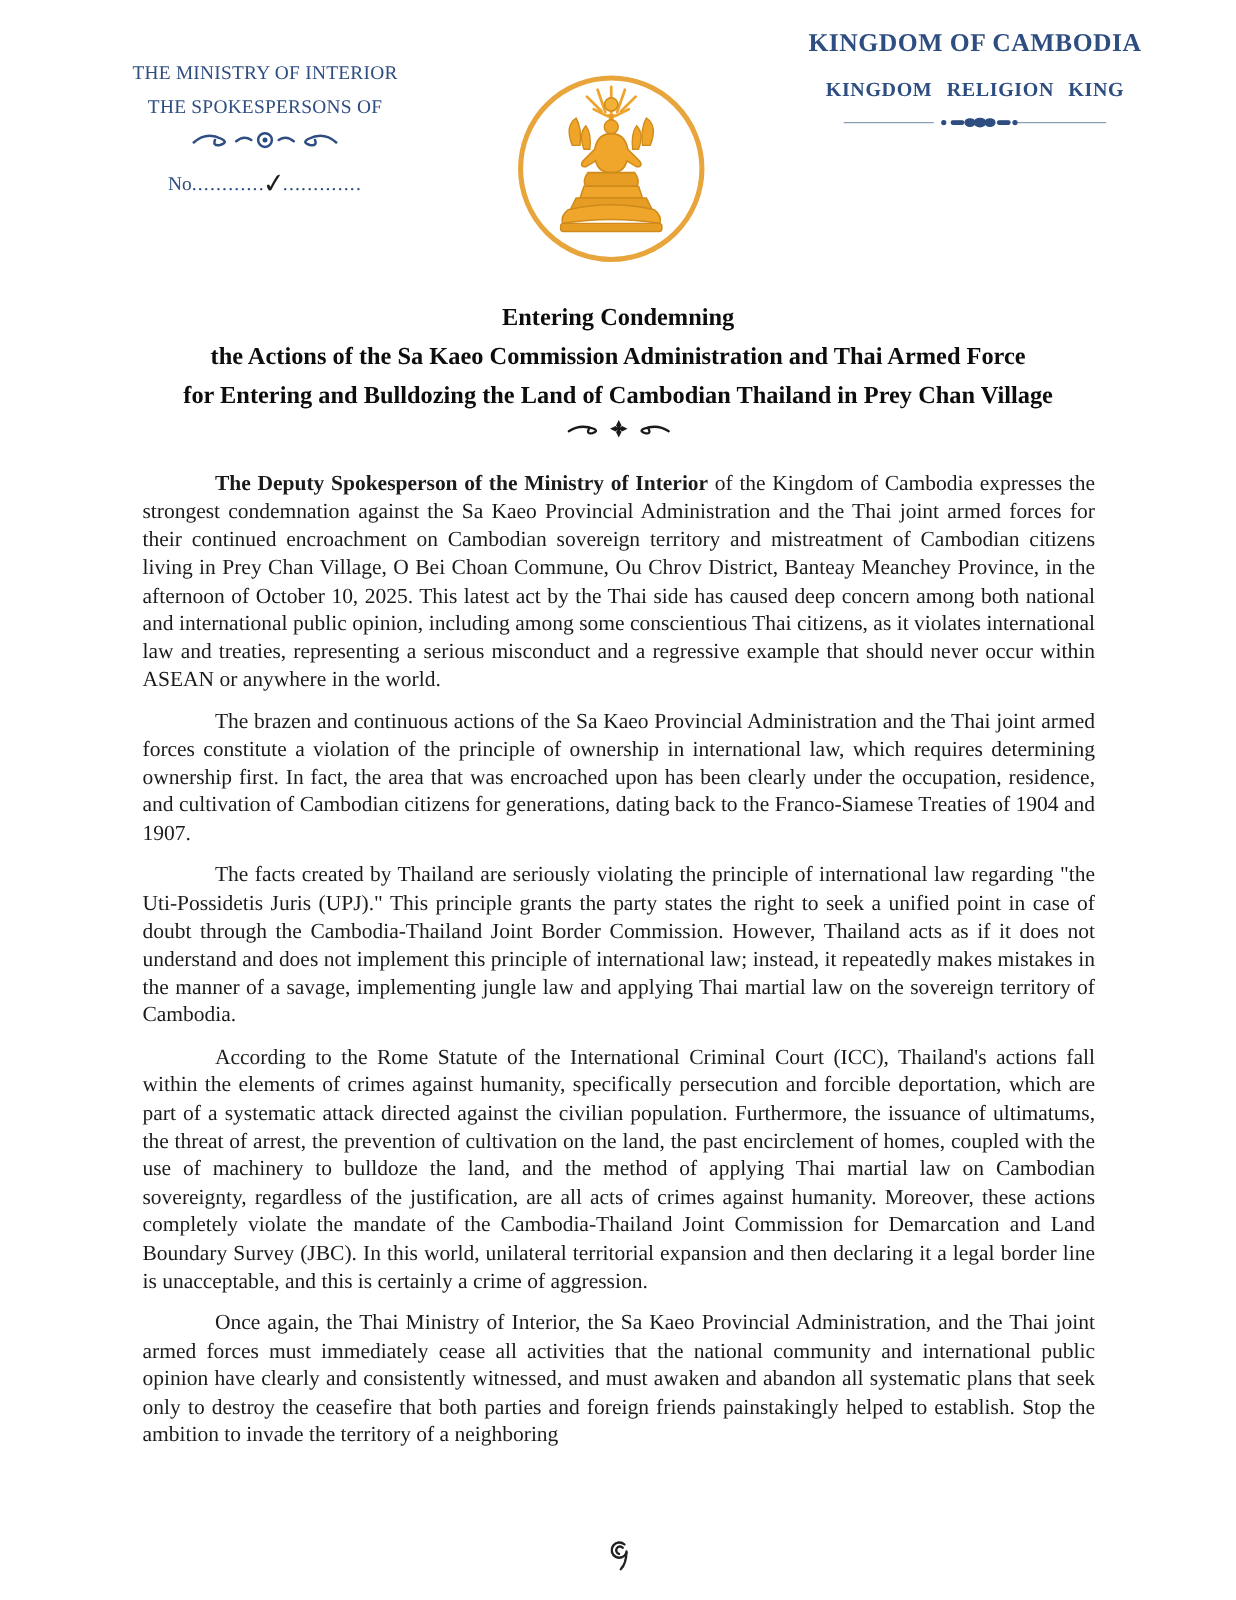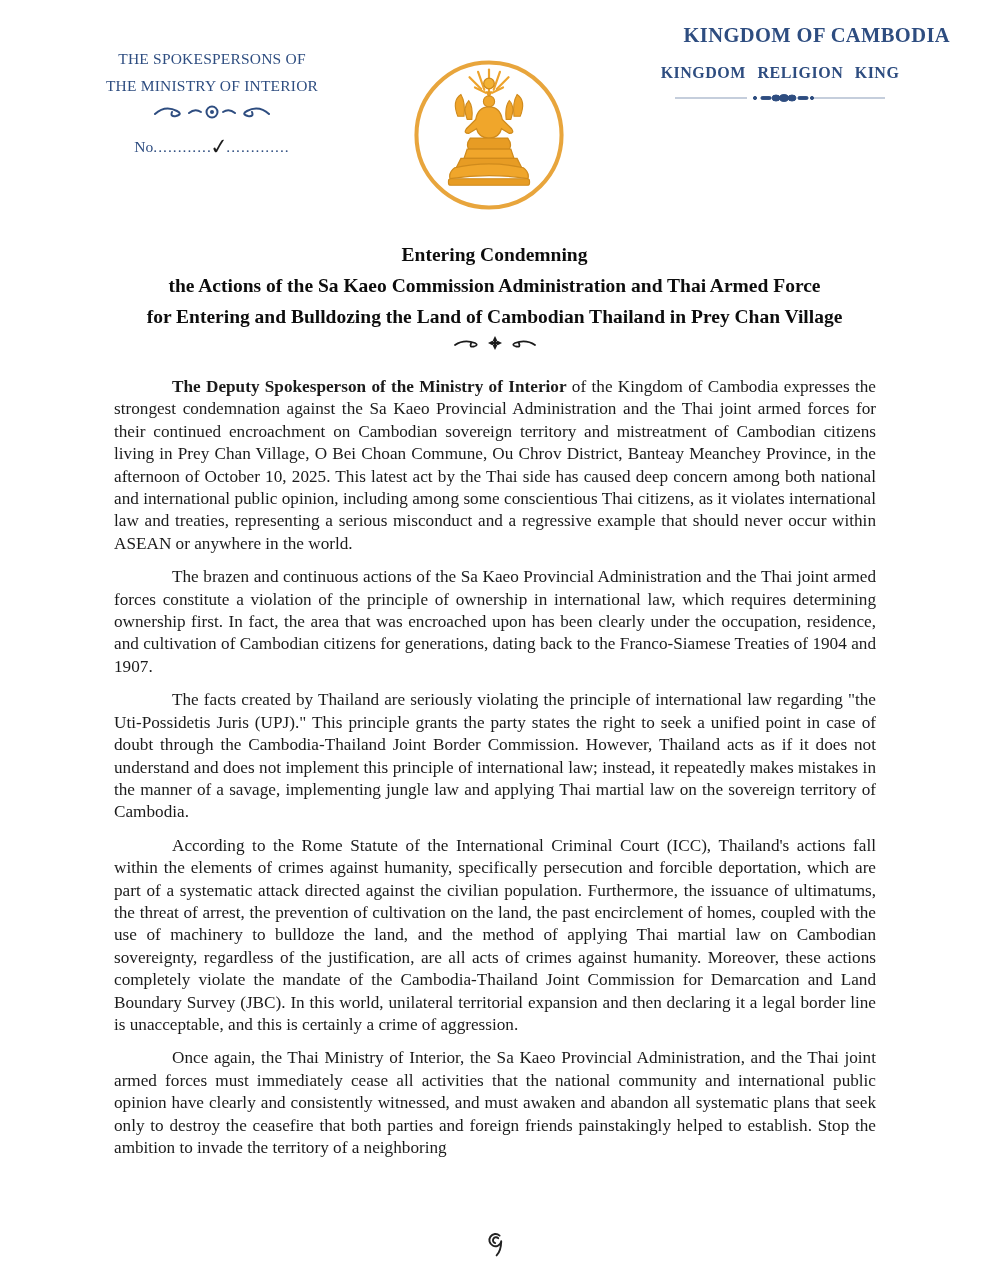--- a/index.html
+++ b/index.html
@@ -26,21 +26,21 @@
   .no-line .check{
     display:inline-block;color:#1d1d1d;font-weight:bold;font-size:22px;
     position:relative;top:2px;margin:0 -2px;transform:rotate(-6deg);
     font-family:"DejaVu Sans",sans-serif;
   }
   .emblem{position:absolute;left:411px;top:57px;width:156px;height:156px;}
   .hdr-right{
     position:absolute;left:610px;top:24px;width:340px;
     text-align:center;color:#2e4d80;
   }
-  .hdr-right .kingdom{font-size:20.5px;font-weight:bold;letter-spacing:.4px;margin-bottom:17px;text-align:right;}
+  .hdr-right .kingdom{font-size:20.5px;font-weight:bold;letter-spacing:.4px;margin-bottom:17px;}
   .hdr-right .motto{font-size:16px;font-weight:bold;word-spacing:7px;letter-spacing:.5px;margin-bottom:8px;}
   
   .title-block{
     position:absolute;left:80px;top:244px;width:829px;
     text-align:center;color:#0d0d0d;
   }
   .title-block .t{font-weight:bold;}
   .title-block .t1{font-size:19.5px;margin-bottom:9px;}
   .title-block .t2{font-size:19.5px;margin-bottom:9px;}
   .title-block .t3{font-size:19.5px;margin-bottom:6px;}
@@ -58,22 +58,22 @@
     position:absolute;left:0;right:0;bottom:18px;height:30px;
     text-align:center;
   }
 </style>
 </head>
 <body>
 
 <div class="page">
 
   <div class="hdr-left">
+    <div class="sub">THE MINISTRY OF INTERIOR</div>
     <div class="sub">THE SPOKESPERSONS OF</div>
-    <div class="sub">THE MINISTRY OF INTERIOR</div>
     <div class="orn">
       <svg width="130" height="18" viewBox="0 0 130 18">
         <g fill="none" stroke="#2e4d80" stroke-width="2" stroke-linecap="round">
           <path d="M8 10 q10 -9 22 -3 q6 3 -1 5 q-6 1 -4 -4"></path>
           <path d="M122 10 q-10 -9 -22 -3 q-6 3 1 5 q6 1 4 -4"></path>
           <path d="M42 9 q6 -5 12 -1 M88 9 q-6 -5 -12 -1"></path>
         </g>
         <circle cx="65" cy="8" r="5.5" fill="none" stroke="#2e4d80" stroke-width="2"></circle>
         <circle cx="65" cy="8" r="2" fill="#2e4d80"></circle>
       </svg>

